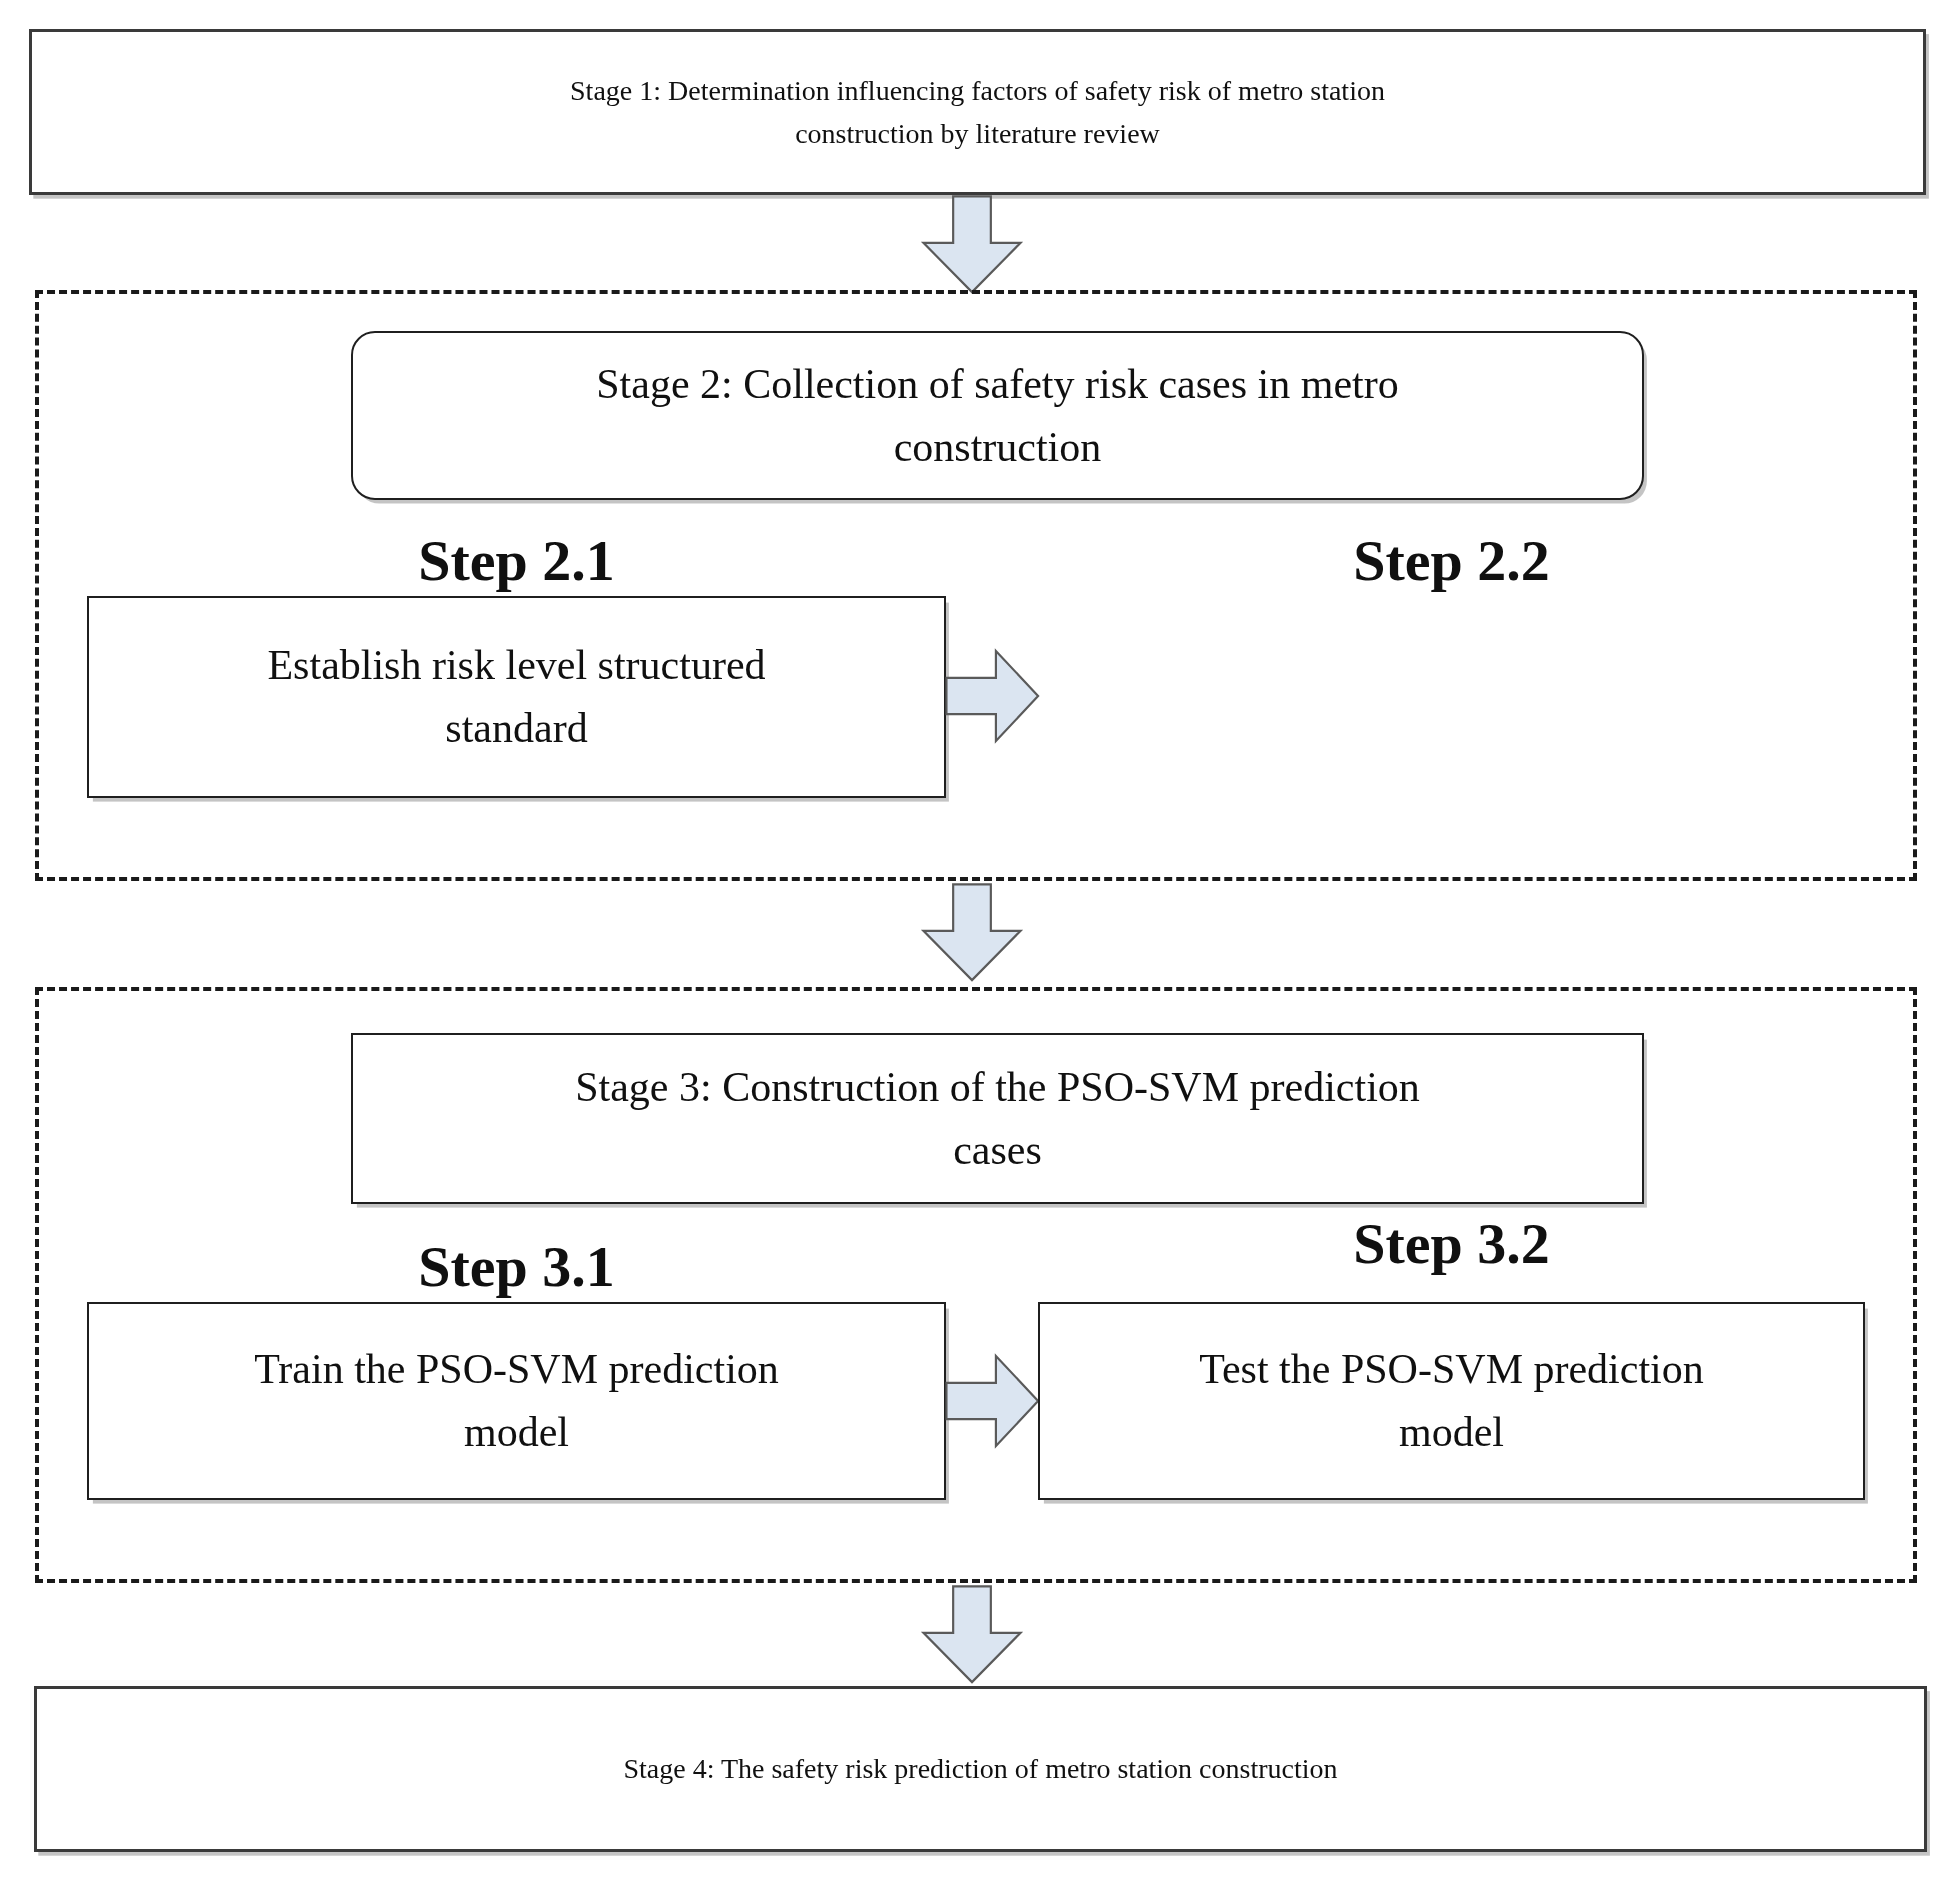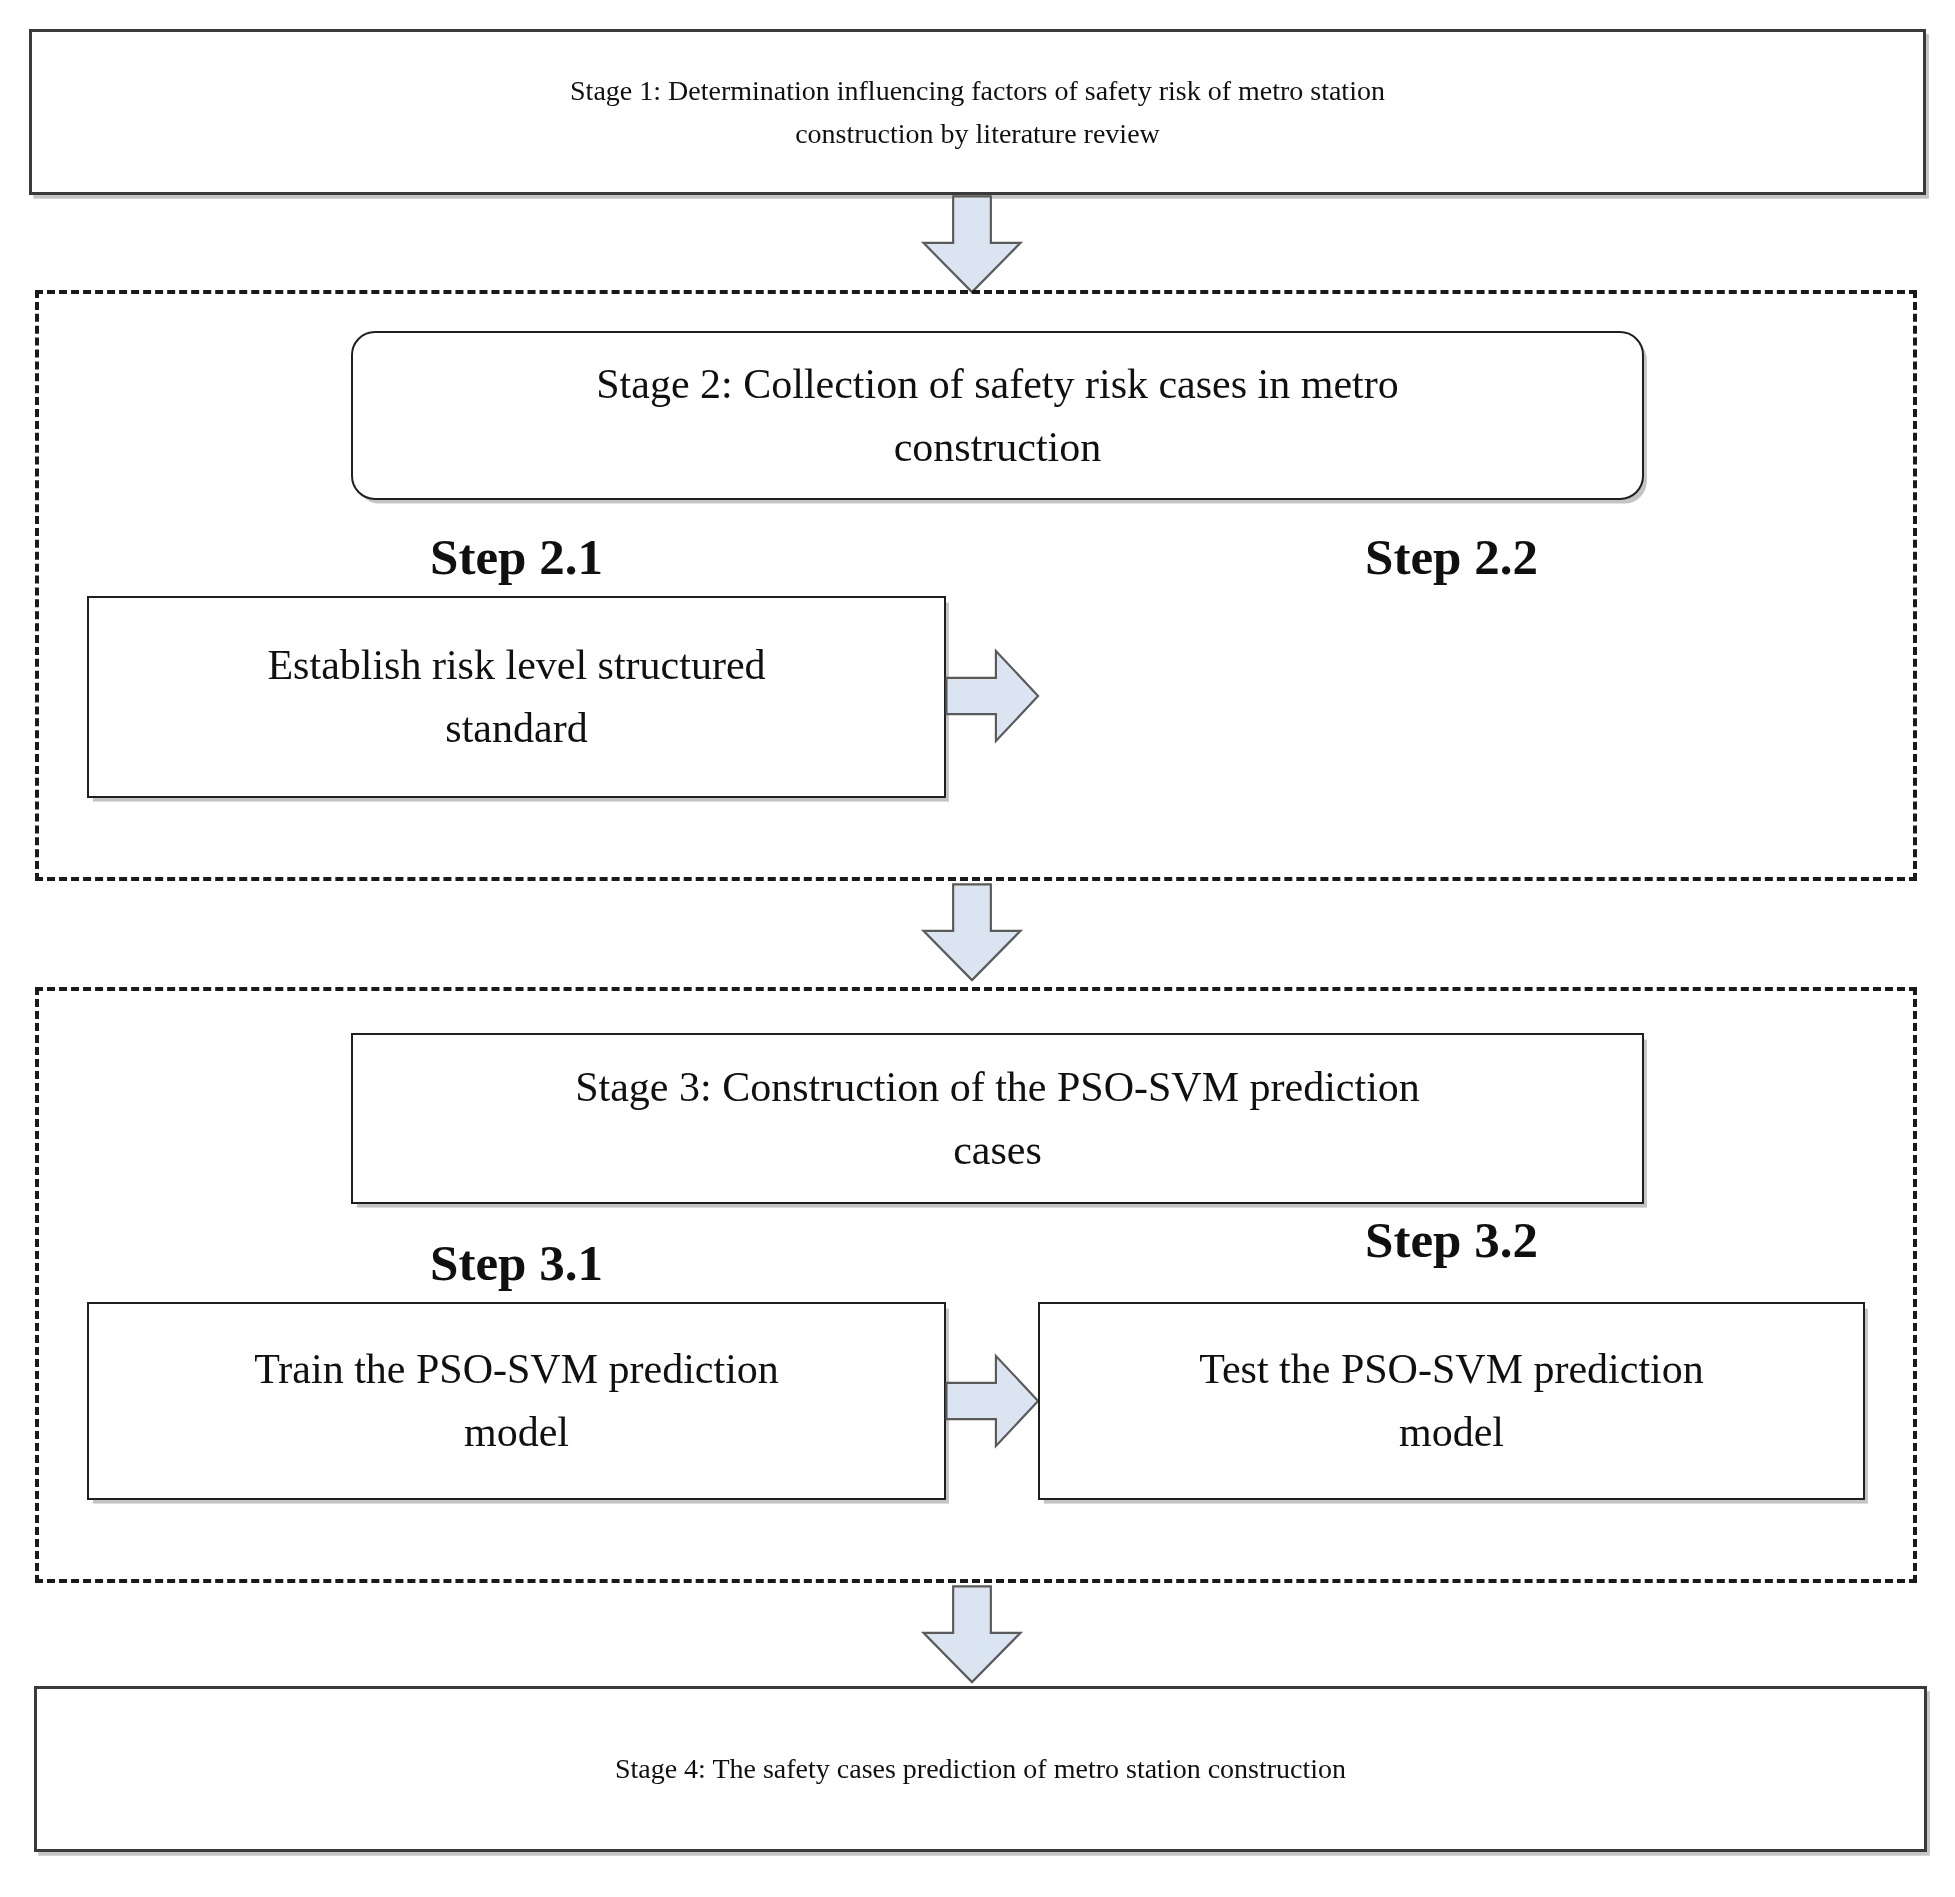--- a/index.html
+++ b/index.html
@@ -13,21 +13,21 @@
   body{font-family:"Liberation Serif","DejaVu Serif",serif;color:#101010;}
   .canvas{position:relative;width:1955px;height:1897px;background:#ffffff;overflow:hidden;}
   .box{position:absolute;display:flex;align-items:center;justify-content:center;
        text-align:center;background:#ffffff;}
   .box span{white-space:pre-line;}
   .outer{border:3.6px solid #3a3a3a;box-shadow:3.6px 4.4px 0 -0.7px rgba(125,125,125,.45);
          font-size:28px;line-height:1.55;}
   .inner{border:2.9px solid var(--box-border);box-shadow:4.4px 5.1px 0 -1.5px rgba(125,125,125,.45);
          font-size:42px;line-height:1.5;}
   .dashed{position:absolute;border:4.4px dashed var(--dashed-border);background:transparent;}
-  .steplabel{position:absolute;font-weight:bold;font-size:51px;text-align:center;line-height:1.1;}
+  .steplabel{position:absolute;font-weight:bold;font-size:58px;text-align:center;line-height:1.1;}
   .arrow{position:absolute;}
   .arrow polygon{fill:var(--arrow-fill);stroke:var(--arrow-stroke);stroke-width:3;stroke-linejoin:miter;}
 </style>
 </head>
 <body>
 
 <div class="canvas">
 
   <div class="box outer" style="left:29px;top:29px;width:1897px;height:166px;padding:0 58px;">
     <span>Stage 1:  Determination influencing factors of safety risk of metro station
@@ -84,17 +84,17 @@
   <div class="box inner" style="left:1038px;top:1302px;width:827px;height:198px;padding:4px 40px;">
     <span>Test the  PSO-SVM prediction
 model</span>
   </div>
 
   <svg class="arrow" style="left:910px;top:1585px;" width="124" height="100" viewBox="0 0 170 138">
     <polygon points="59,2 111,2 111,66 152,66 85,134 18,66 59,66"></polygon>
   </svg>
 
   <div class="box outer" style="left:34px;top:1686px;width:1893px;height:166px;padding:0 58px;">
-    <span>Stage 4: The safety cases prediction of metro station construction</span>
+    <span>Stage 4: The safety risk prediction of metro station construction</span>
   </div>
 
 </div>
 
 
 </body></html>

